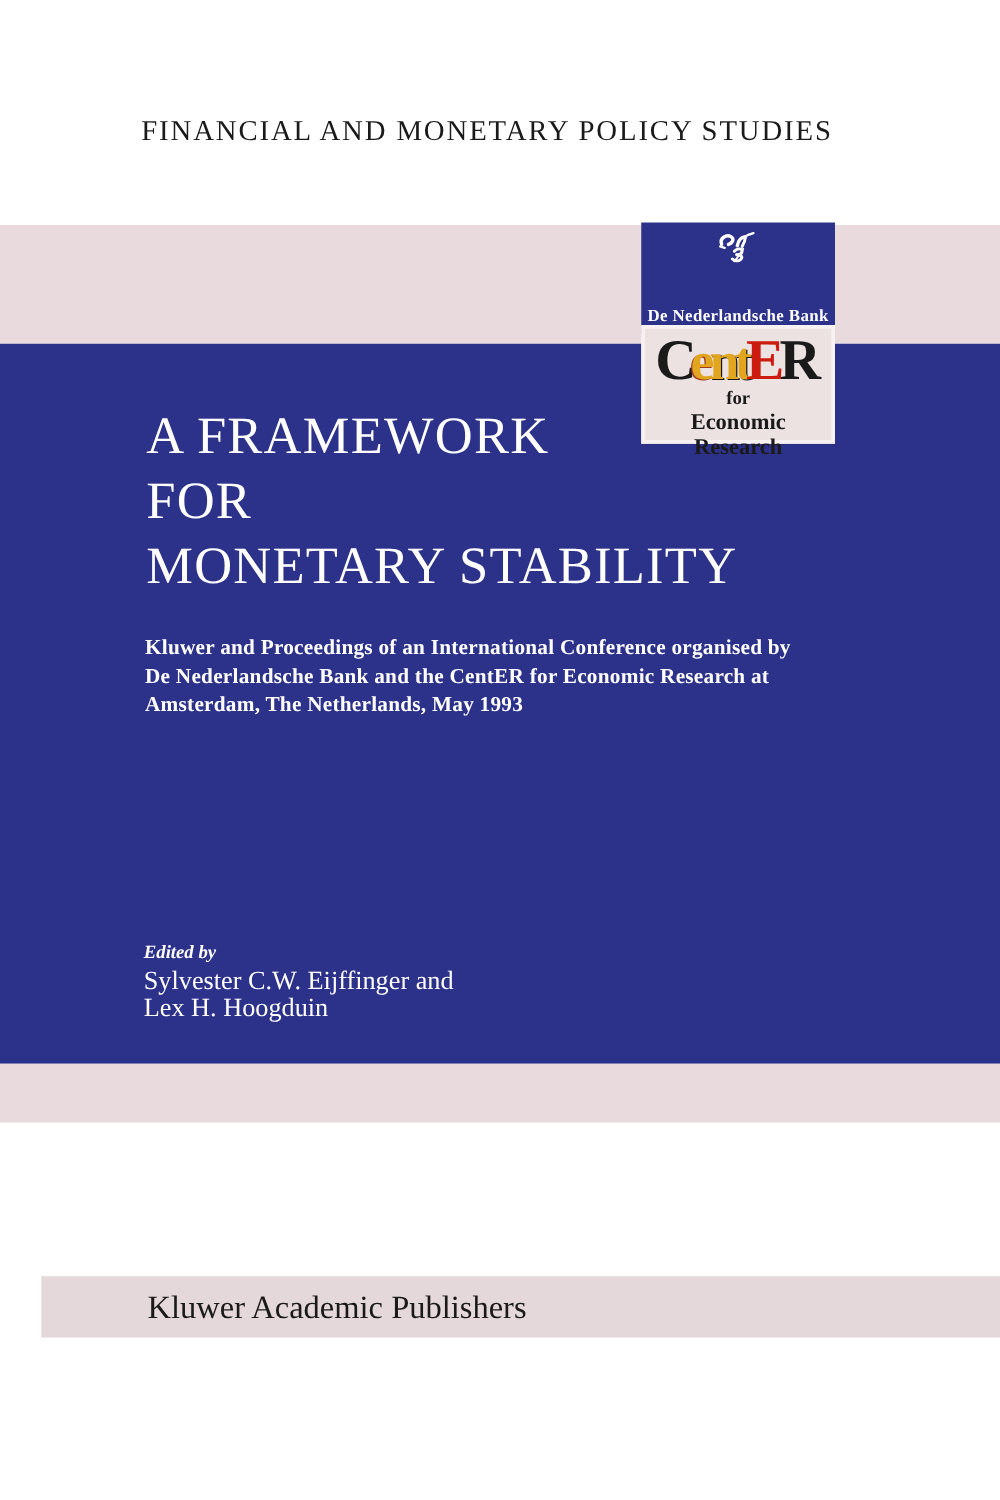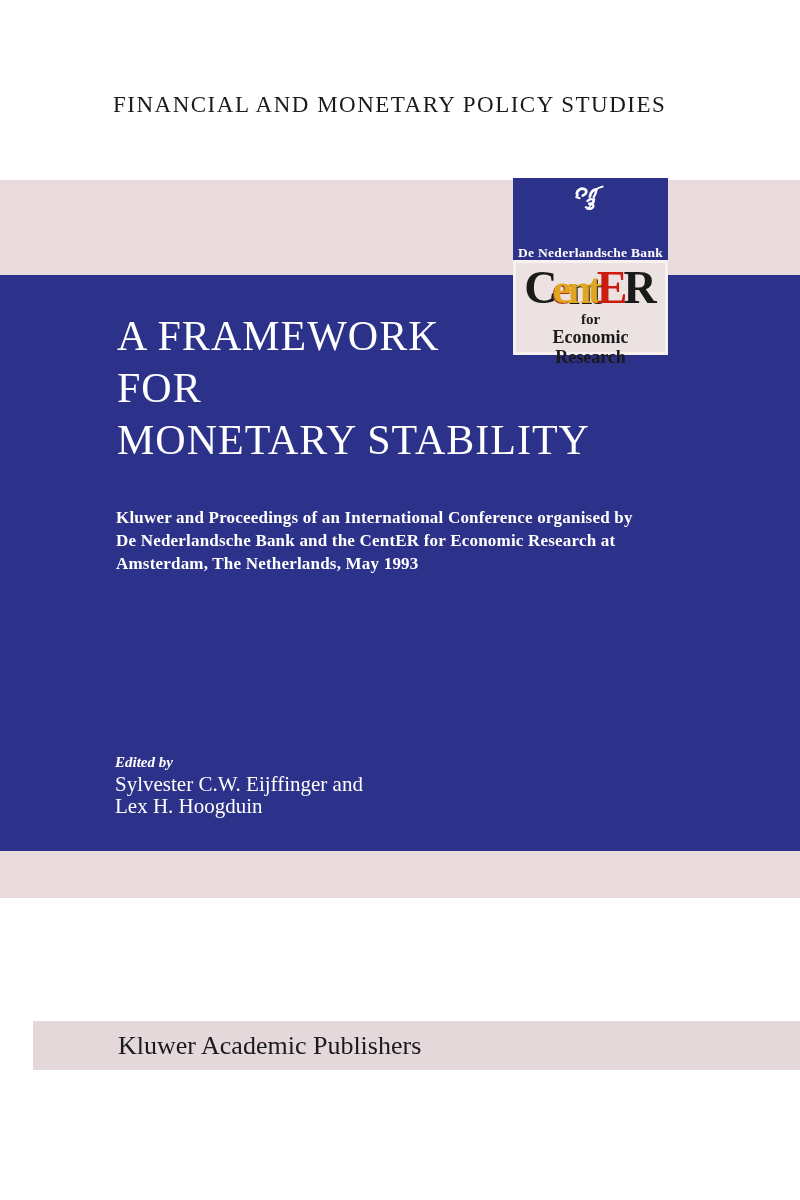--- a/index.html
+++ b/index.html
@@ -57,21 +57,21 @@
   .cw-e  { font-size: 43px; color: var(--gold, #e2a51f); margin-left: -5px; text-shadow: -1px 1px 0 #a33a1e; }
   .cw-n  { font-size: 43px; color: var(--gold, #e2a51f); margin-left: -4px; text-shadow: 1px 1px 0 #1a1a1a; }
   .cw-t  { font-size: 43px; color: var(--gold, #e2a51f); margin-left: -4px; text-shadow: 1px 1px 0 #1a1a1a; }
   .cw-E  { font-size: 46px; color: var(--red, #cc1c10); margin-left: -5px; }
   .cw-R  { font-size: 46px; color: var(--ink, #1a1a1a); margin-left: -4px; }
   .center-for      { font-size: 15px; font-weight: 700; color: var(--ink, #1a1a1a); margin-top: 1px; line-height: 1.05; }
   .center-research { font-size: 18px; font-weight: 700; color: var(--ink, #1a1a1a); line-height: 1.1; }
 
   
   .title-block {
-    left: 117px; top: 310px;
+    left: 117px; top: 323px;
     color: var(--white-text, #ffffff);
     font-size: 42px; line-height: 52px; letter-spacing: 1px;
     white-space: nowrap;
   }
 
   
   .subtitle-block {
     left: 116px; top: 506px;
     color: var(--white-text, #ffffff);
     font-size: 17px; font-weight: 700; line-height: 23px;

